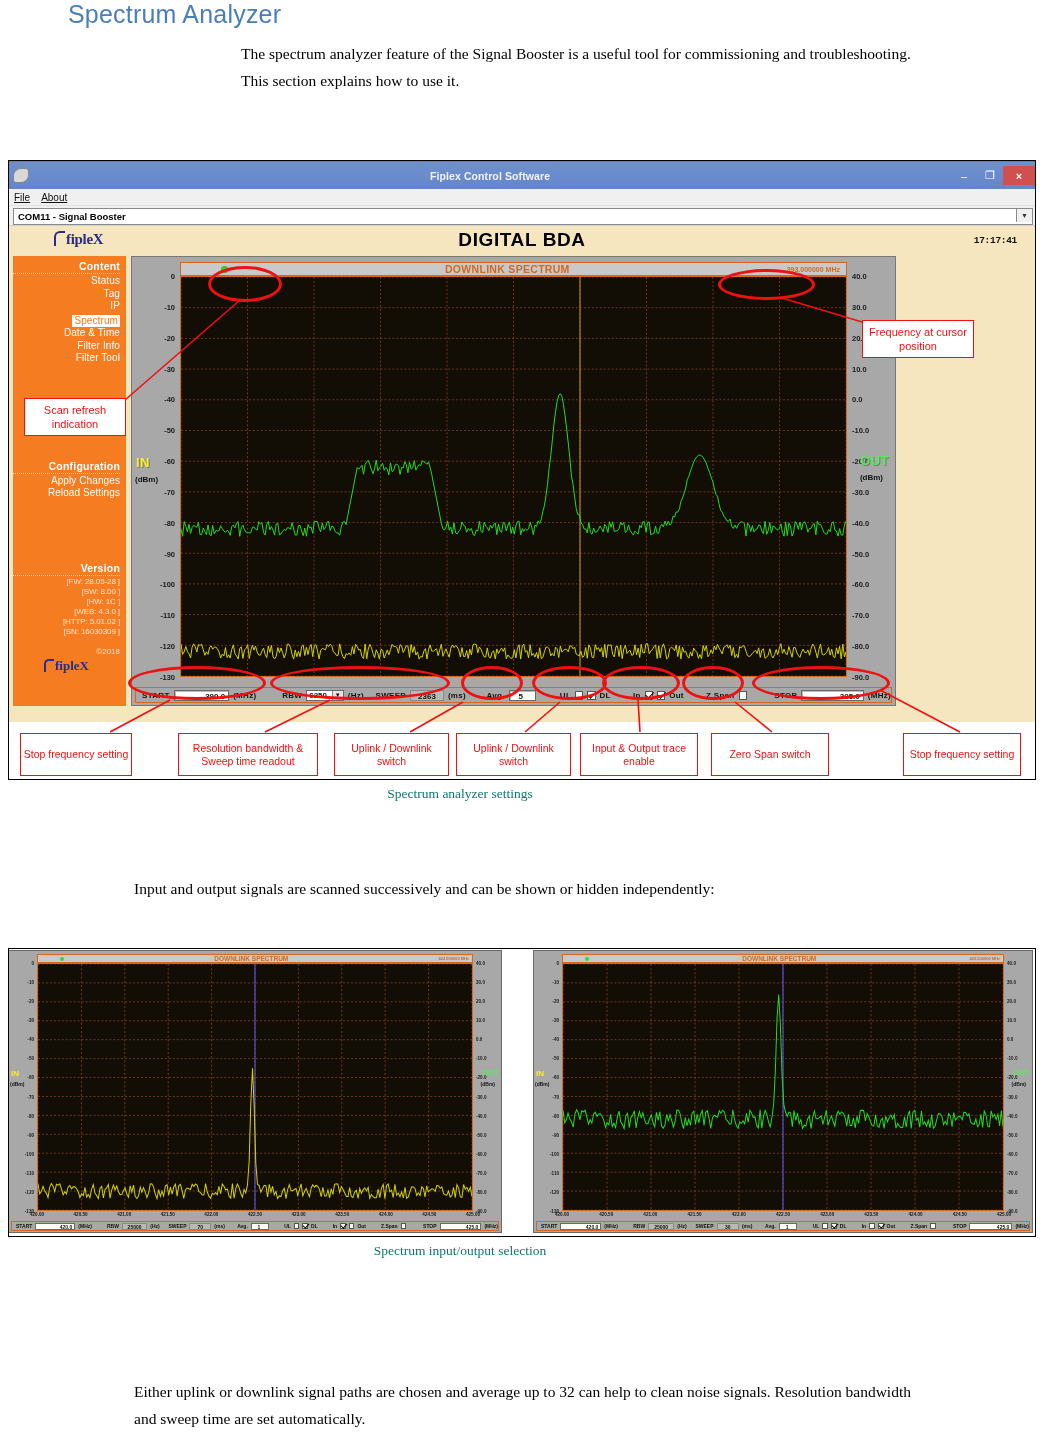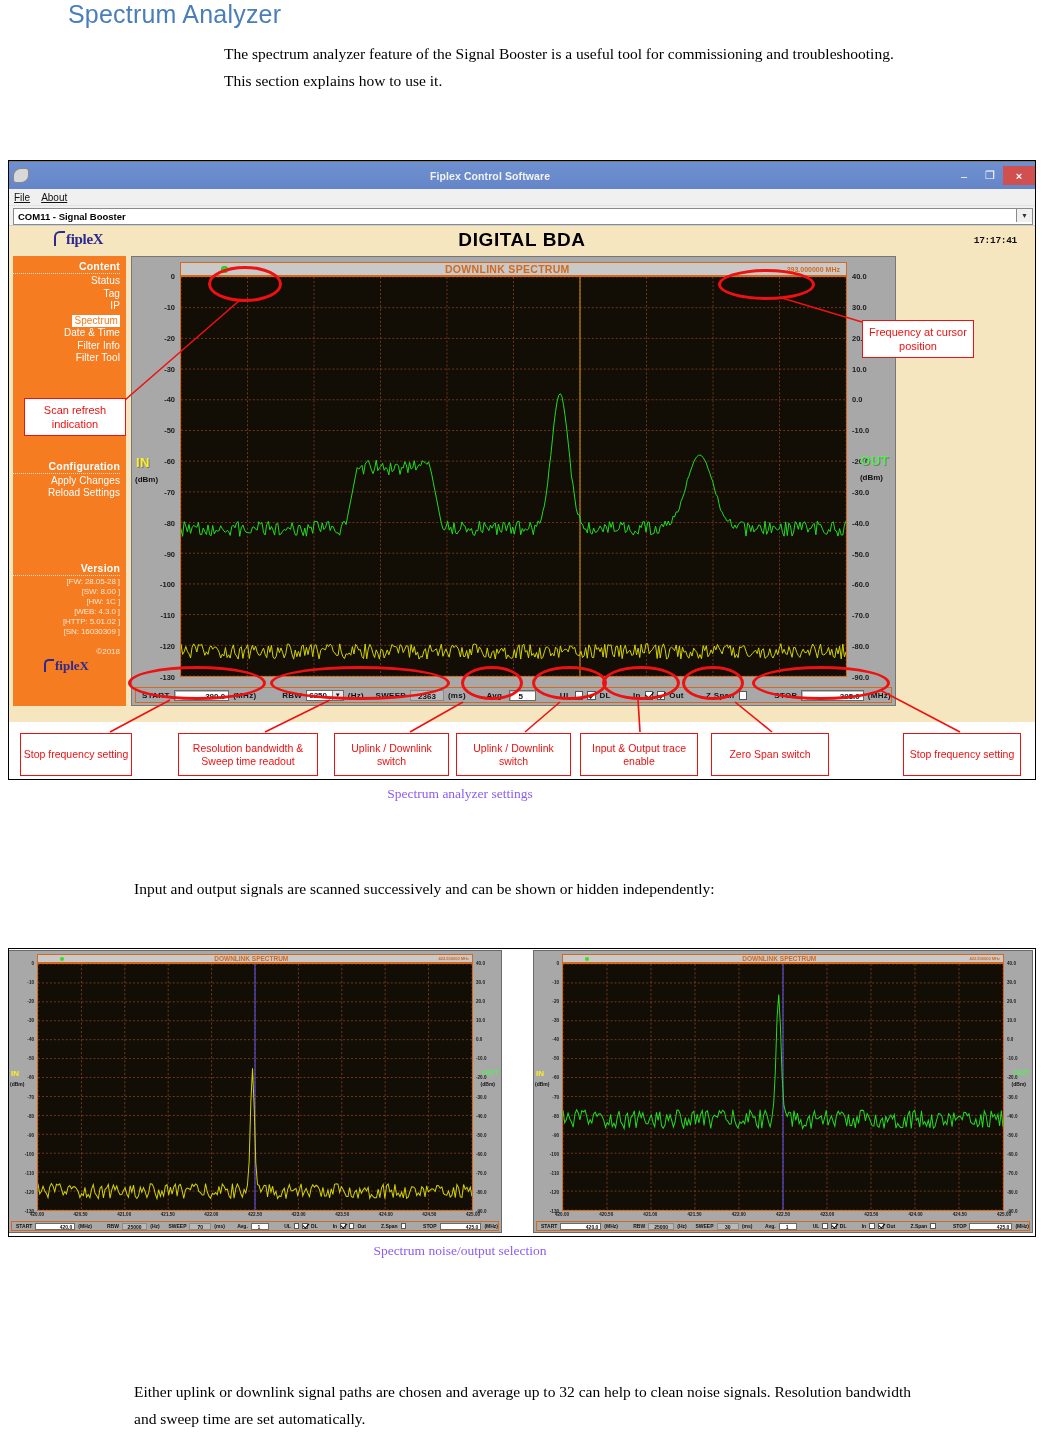--- a/index.html
+++ b/index.html
@@ -10,25 +10,25 @@
   }
   .doc-h1{
     position:absolute;left:68px;top:0px;
     font-size:25px;color:#4a7ebb;font-weight:400;
     font-family:"Liberation Sans", sans-serif;letter-spacing:.2px;
   }
   .doc-p{
     position:absolute;font-size:15.5px;color:#000;line-height:27px;
     font-family:"Liberation Serif", serif;
   }
-  .p-intro{left:224px;top:40px;width:700px;}
+  .p-intro{left:241px;top:40px;width:700px;}
   .p-mid{left:134px;top:875px;width:760px;}
   .p-bottom{left:134px;top:1378px;width:800px;}
   .caption{
-    position:absolute;font-size:13.5px;color:#8b5cf6;text-align:center;
+    position:absolute;font-size:13.5px;color:#0f766e;text-align:center;
     font-family:"Liberation Serif", serif;
   }
 
   
   .app-window{
     position:absolute;left:8px;top:161px;width:1028px;height:560px;
     border:1px solid #7a7a7a;background:#f0f0f0;box-sizing:border-box;
   }
   .titlebar{
     height:27px;background:linear-gradient(#6f90cf,#6486c9);
@@ -709,15 +709,15 @@
     <span class="m-i" style="width:46px;">425.0</span>
     <span>(MHz)</span>
   </div>
 </div>
 
 <div class="hrule" style="top:948px;"></div>
 <div class="hrule" style="top:1236px;"></div>
 <div class="vrule" style="left:8px;top:948px;height:289px;"></div>
 <div class="vrule" style="left:1035px;top:948px;height:289px;"></div>
 
-<div class="caption" style="left:245px;top:1243px;width:430px;">Spectrum noise/output selection</div>
+<div class="caption" style="left:245px;top:1243px;width:430px;">Spectrum input/output selection</div>
 
 <div class="doc-p p-bottom">Either uplink or downlink signal paths are chosen and average up to 32 can help to clean noise signals. Resolution bandwidth and sweep time are set automatically.</div>
 
 </body></html>

